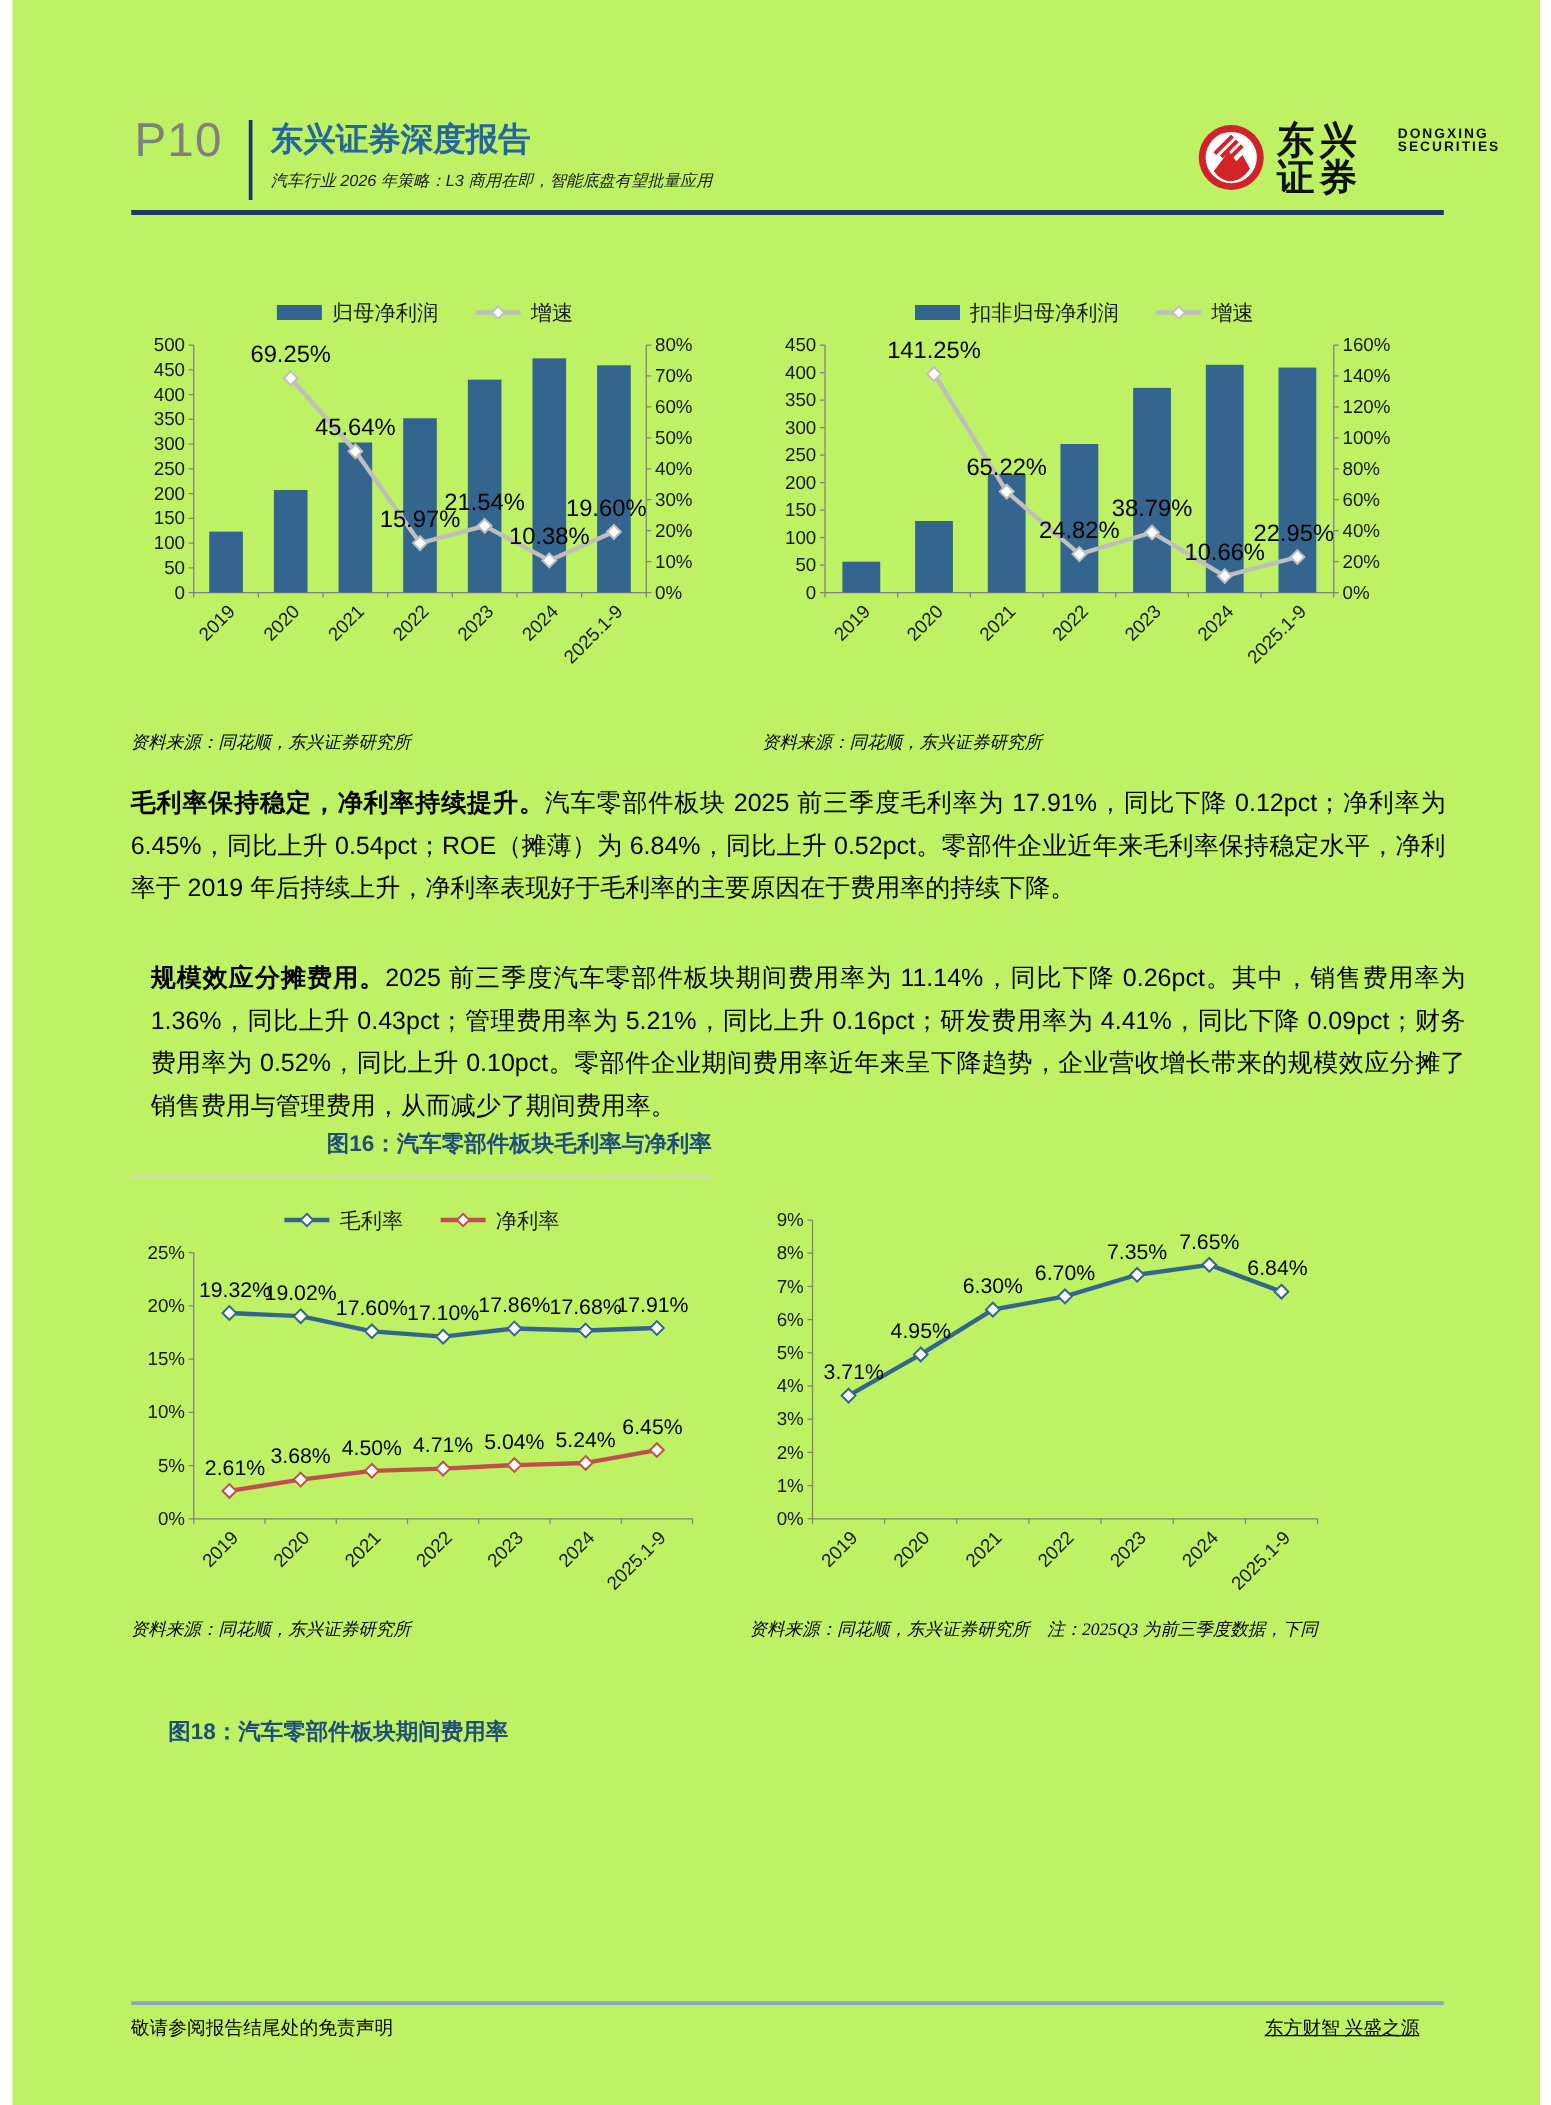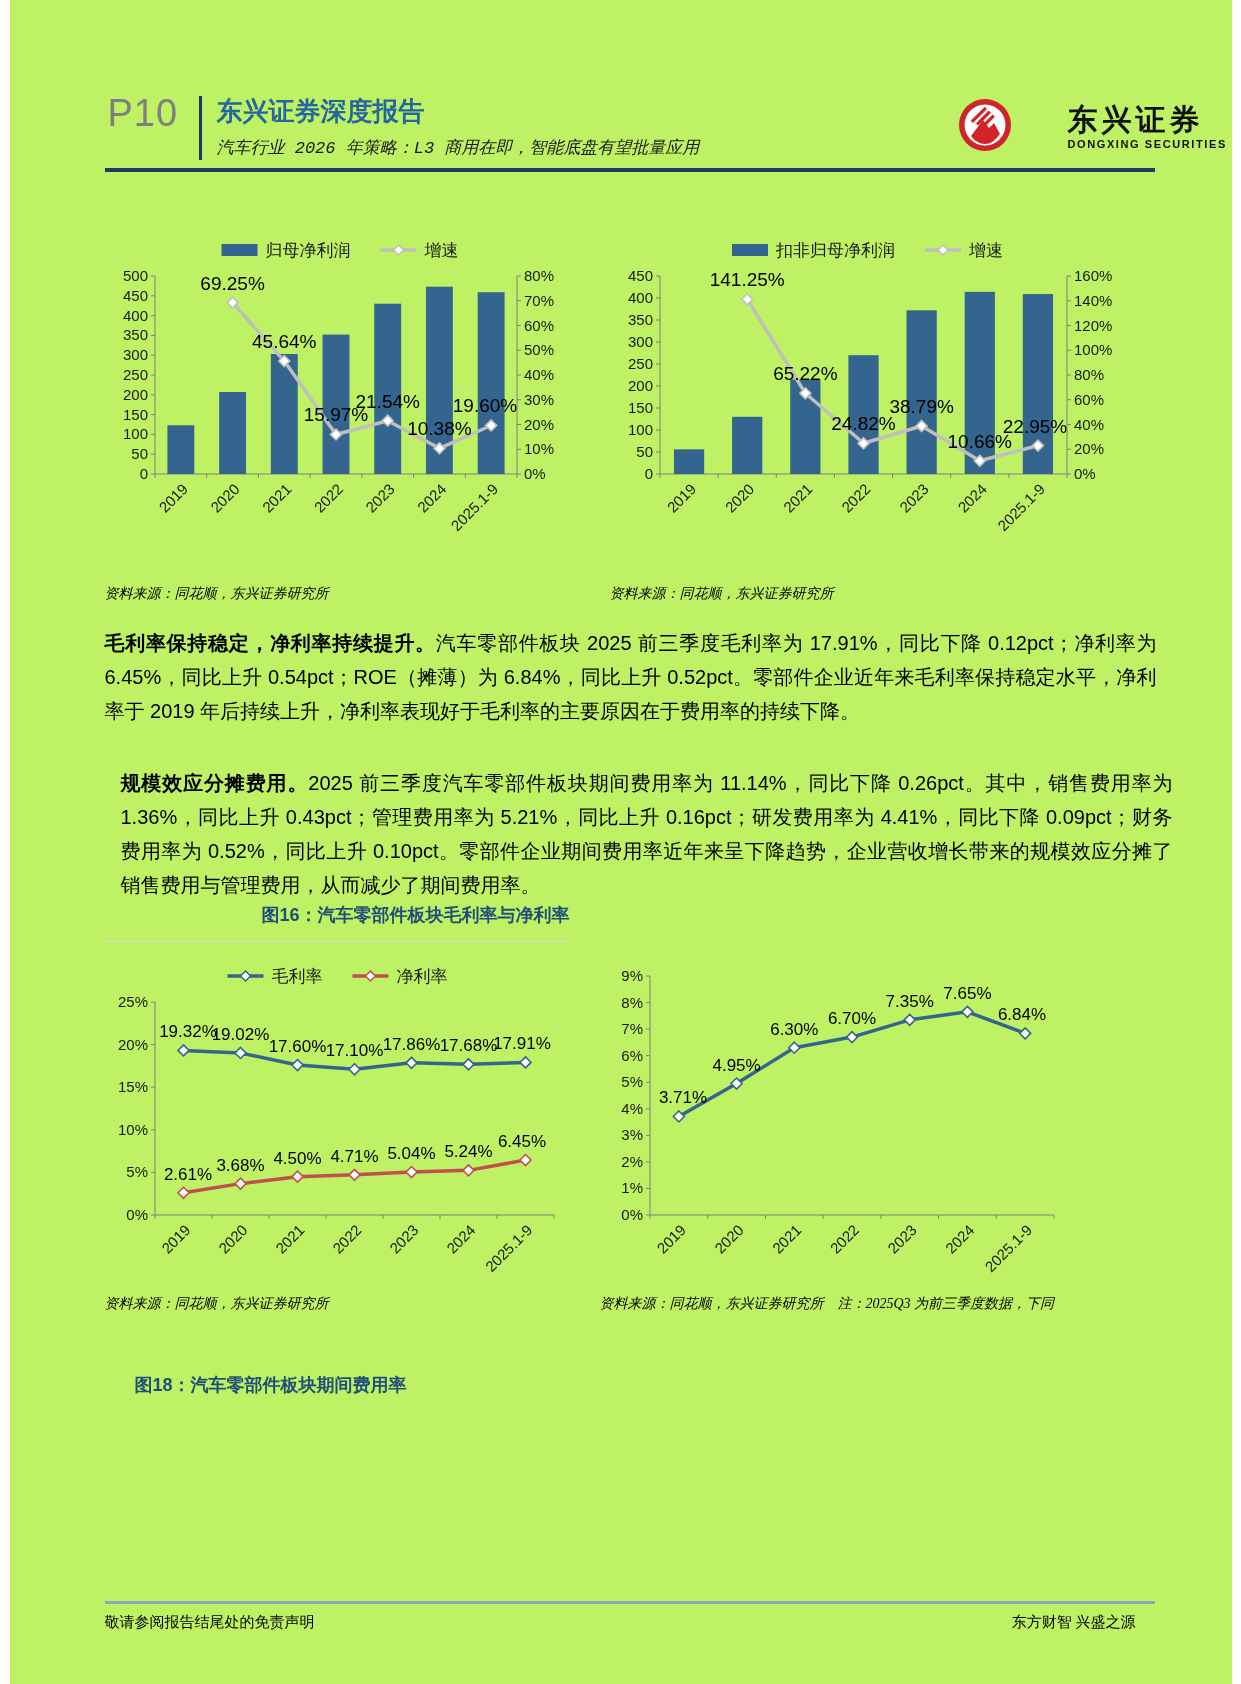--- a/index.html
+++ b/index.html
@@ -3,43 +3,43 @@
 <meta charset="utf-8">
 <style>
   * { box-sizing: border-box; }
   body { margin:0; background:#ffffff; font-family:"Liberation Sans", sans-serif; color:#000; }
   .page { position:relative; width:1222px; height:1684px; background:#bef264; overflow:hidden; margin:0 auto; }
 
   
   .page-num { position:absolute; left:98px; top:92px; font-size:38px; color:#7f7f7f; letter-spacing:1px; }
   .hdiv { position:absolute; left:189px; top:96px; width:3px; height:64px; background:#1f3864; }
   .htitle { position:absolute; left:207px; top:94px; font-size:26px; font-weight:bold; color:#2565a0; }
-  .hsub { position:absolute; left:207px; top:136px; font-size:17px; font-family:Liberation Mono, monospace; font-style:italic; color:#1a1a1a; }
+  .hsub { position:absolute; left:207px; top:136px; font-size:13px; font-family:Liberation Sans, sans-serif; font-style:italic; color:#1a1a1a; }
   .logo { position:absolute; left:948px; top:98px; display:flex; align-items:center; gap:10px; }
-  .logo-text { display:flex; flex-direction:column; line-height:1;margin-left:46px; }
+  .logo-text { display:flex; flex-direction:row; line-height:1; }
   .logo-cn { font-size:30px; font-weight:bold; color:#111; letter-spacing:4px; }
   .logo-en { font-size:11px; font-weight:bold; color:#111; letter-spacing:1.6px; margin-top:4px; }
   .hrule { position:absolute; left:95px; top:168px; width:1050px; height:4px; background:#1f3864; }
 
   
   .chart { position:absolute; }
   svg text { font-family:"Liberation Sans", sans-serif; }
 
   .src { position:absolute; font-family:"Liberation Serif", serif; font-style:italic; font-size:14px; color:#000; }
 
   .para { position:absolute; left:95px; width:1052px; font-size:20px; line-height:34px; text-align:justify; color:#000; }
   .para b { font-weight:bold; }
 
   .fig-title { position:absolute; font-size:18px; font-weight:bold; color:#1f4e79; padding-bottom:14px; border-bottom:1px solid #d9d9d9;text-align:right; }
   .fig-title-plain { position:absolute; font-size:18px; font-weight:bold; color:#1f4e79;margin-left:30px; }
 
   
   .frule { position:absolute; left:95px; top:1601px; width:1050px; height:3px; background:#8ca5be; }
   .footer-left { position:absolute; left:95px; top:1613px; font-size:15px; font-family:"Liberation Serif", serif; color:#000; }
-  .footer-right { position:absolute; right:96px; top:1613px; font-size:15px; font-family:"Liberation Serif", serif; color:#000; }
+  .footer-right { position:absolute; right:96px; top:1613px; font-size:15px; font-family:"Liberation Serif", serif; color:#000;text-decoration:underline; }
 </style>
 </head>
 <body>
 
 <div class="page">
 
   <div class="page-num">P10</div>
   <div class="hdiv"></div>
   <div class="htitle">东兴证券深度报告</div>
   <div class="hsub">汽车行业 2026 年策略：L3 商用在即，智能底盘有望批量应用</div>

